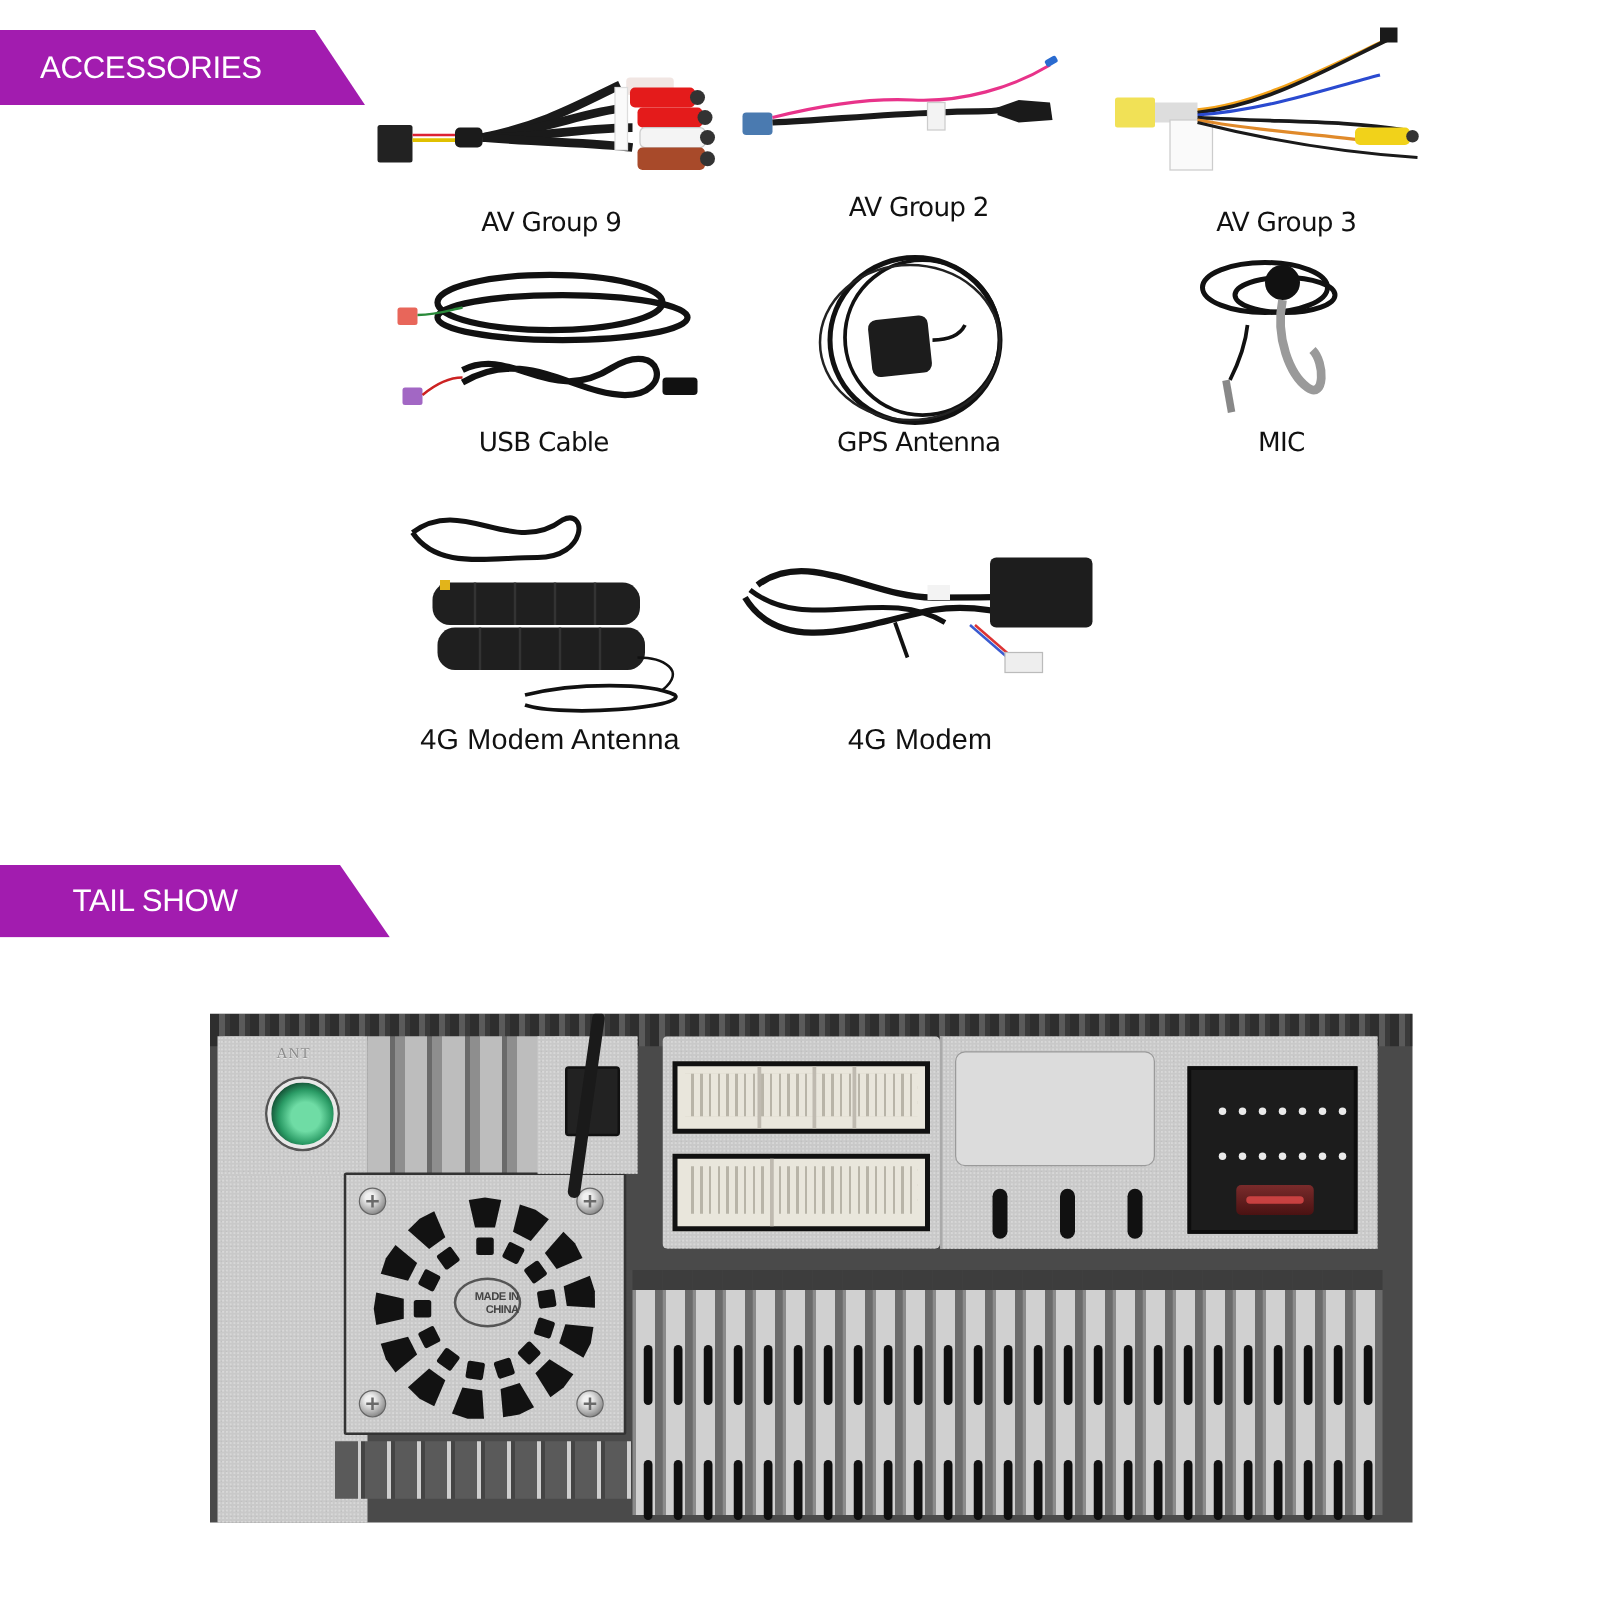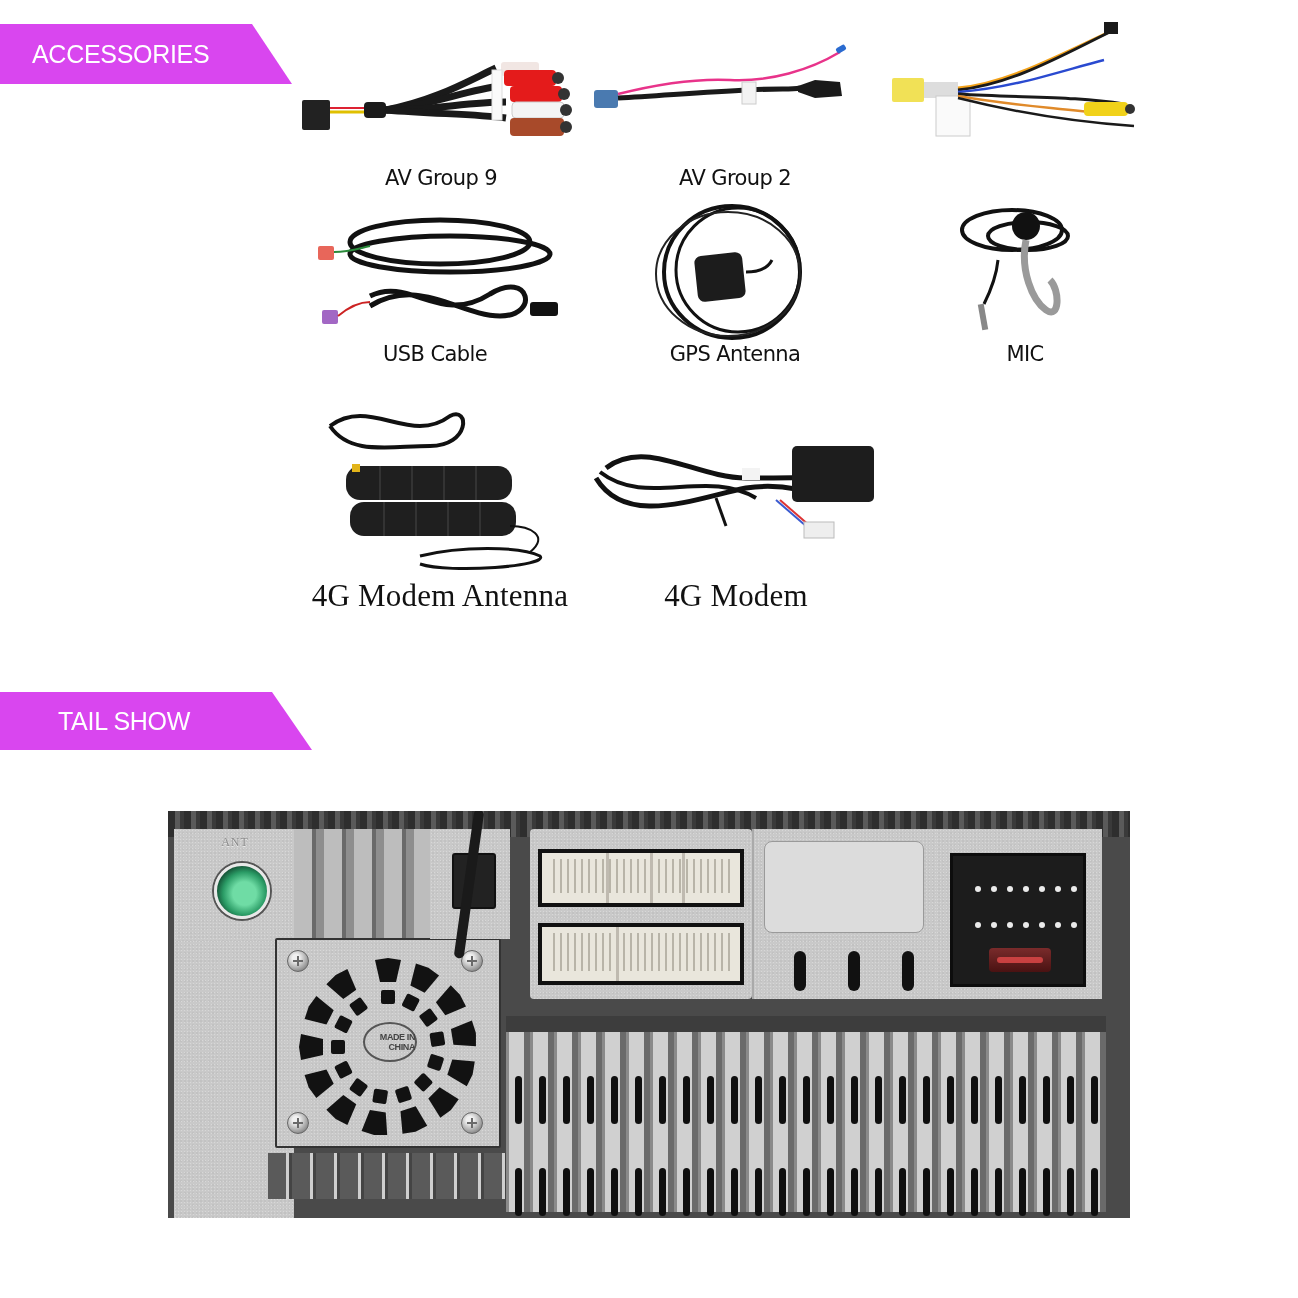--- a/index.html
+++ b/index.html
@@ -1,38 +1,38 @@
 <!DOCTYPE html>
 <html><head>
 <meta charset="utf-8">
 <style>
   * { box-sizing: border-box; margin: 0; padding: 0; }
   html, body { width: 1298px; height: 1298px; background: #ffffff; overflow: hidden; }
   body { position: relative; font-family: "Liberation Sans", sans-serif; color: #111; }
 
   
   .banner {
-    position: absolute; left: 0; background: #d946ef; color: #fff;
+    position: absolute; left: 0; background: #a21caf; color: #fff;
     display: flex; align-items: center;
     font-family: "Liberation Sans", sans-serif; letter-spacing: -0.3px;
   }
   .banner-acc { top: 24px; width: 292px; height: 60px; clip-path: polygon(0 0, 252px 0, 292px 60px, 0 60px); }
   .banner-acc span { margin-left: 32px; font-size: 25px; }
   .banner-tail { top: 692px; width: 312px; height: 58px; clip-path: polygon(0 0, 272px 0, 312px 58px, 0 58px); }
   .banner-tail span { margin-left: 58px; font-size: 25px; }
 
   
   .acc-item { position: absolute; text-align: center; }
   .acc-img { position: absolute; left: 0; top: 0; }
   .acc-label {
     position: absolute; left: 0; right: 0; text-align: center;
     font-family: "DejaVu Sans", sans-serif; font-size: 21px; color: #111; letter-spacing: -0.6px;
     white-space: nowrap;
   }
-  .acc-label.wide { font-family: Liberation Serif, serif; font-size: 31px; letter-spacing: 0.2px; }
+  .acc-label.wide { font-family: Liberation Sans, sans-serif; font-size: 23px; letter-spacing: 0.2px; }
 
   
   .panel {
     position: absolute; left: 168px; top: 811px; width: 962px; height: 407px;
     background: #4a4a4a; overflow: hidden;
   }
   .top-fins { position: absolute; left: 0; top: 0; width: 962px; height: 26px;
     background: repeating-linear-gradient(90deg, #2e2e2e 0 7px, #5a5a5a 7px 12px, #3a3a3a 12px 16px); }
   .metal { background: #c9c9c9; background-image:
       radial-gradient(#d8d8d8 0.6px, transparent 0.8px),
@@ -124,38 +124,39 @@
 
 <div class="acc-item" style="left:590px; top:30px; width:290px; height:170px;">
   <svg class="acc-img" width="290" height="110" viewBox="0 0 290 110">
     <rect x="4" y="60" width="24" height="18" rx="3" fill="#4a7ab0"></rect>
     <path d="M28 68 C70 66 110 62 160 60 C190 58 200 60 210 58" stroke="#1a1a1a" stroke-width="5" fill="none"></path>
     <path d="M28 64 C60 56 100 48 140 50 C180 52 220 40 250 22" stroke="#e8338a" stroke-width="2.5" fill="none"></path>
     <rect x="246" y="16" width="10" height="6" rx="2" fill="#2a6bd0" transform="rotate(-30 251 19)"></rect>
     <path d="M208 56 L225 50 L250 52 L252 66 L225 68 L208 62 Z" fill="#1a1a1a"></path>
     <rect x="152" y="52" width="14" height="22" fill="#f3f3f3" stroke="#ccc"></rect>
   </svg>
-  <div class="acc-label" style="top:136px;">AV Group 2</div>
+  <div class="acc-label" style="top:124px;">AV Group 2</div>
 </div>
 
 <div class="acc-item" style="left:884px; top:18px; width:290px; height:182px;">
   <svg class="acc-img" width="290" height="122" viewBox="0 0 290 122">
     <rect x="8" y="60" width="32" height="24" rx="2" fill="#f1e156"></rect>
     <rect x="40" y="64" width="34" height="16" fill="#ddd"></rect>
     <rect x="52" y="78" width="34" height="40" fill="#fafafa" stroke="#ccc"></rect>
     <path d="M74 70 C120 66 170 40 225 14" stroke="#f3a21a" stroke-width="3" fill="none"></path>
     <path d="M74 72 C130 66 180 36 230 12" stroke="#1a1a1a" stroke-width="3" fill="none"></path>
     <path d="M74 74 C130 70 180 52 220 42" stroke="#2a4ad0" stroke-width="2.5" fill="none"></path>
     <path d="M74 76 C140 80 190 78 240 86" stroke="#1a1a1a" stroke-width="3" fill="none"></path>
     <path d="M74 78 C130 88 180 90 220 96" stroke="#e08a2a" stroke-width="2.5" fill="none"></path>
     <path d="M74 80 C130 94 190 104 250 108" stroke="#1a1a1a" stroke-width="2.5" fill="none"></path>
     <rect x="220" y="4" width="14" height="12" fill="#1a1a1a"></rect>
     <rect x="200" y="84" width="44" height="14" rx="4" fill="#f1d21a"></rect>
       <circle cx="246" cy="91" r="5" fill="#333"></circle>
   </svg>
+  <div class="acc-label" style="top:148px;">AV Group 3</div>
 </div>
 
 <div class="acc-item" style="left:300px; top:206px; width:270px; height:168px;">
   <svg class="acc-img" width="270" height="140" viewBox="0 0 270 140">
     <ellipse cx="140" cy="36" rx="90" ry="22" fill="none" stroke="#111" stroke-width="5"></ellipse>
     <ellipse cx="150" cy="48" rx="100" ry="18" fill="none" stroke="#111" stroke-width="5"></ellipse>
     <path d="M70 90 C110 70 140 120 190 88 C230 64 240 110 200 110 C160 110 120 70 70 100" fill="none" stroke="#111" stroke-width="5"></path>
     <rect x="18" y="40" width="16" height="14" rx="2" fill="#e8665a"></rect>
     <rect x="22" y="104" width="16" height="14" rx="2" fill="#a267c4"></rect>
     <path d="M34 46 C50 46 60 42 70 40" stroke="#2a8a3a" stroke-width="2" fill="none"></path>

